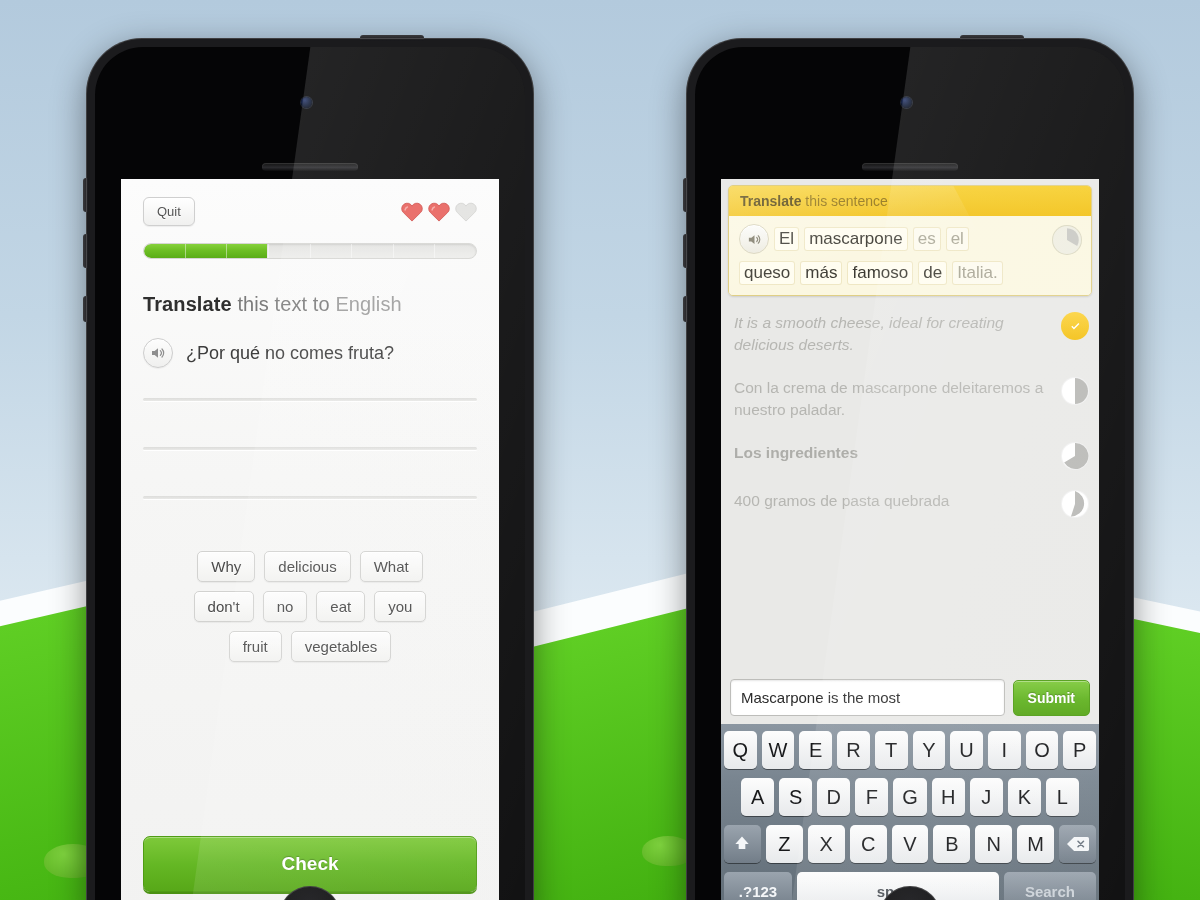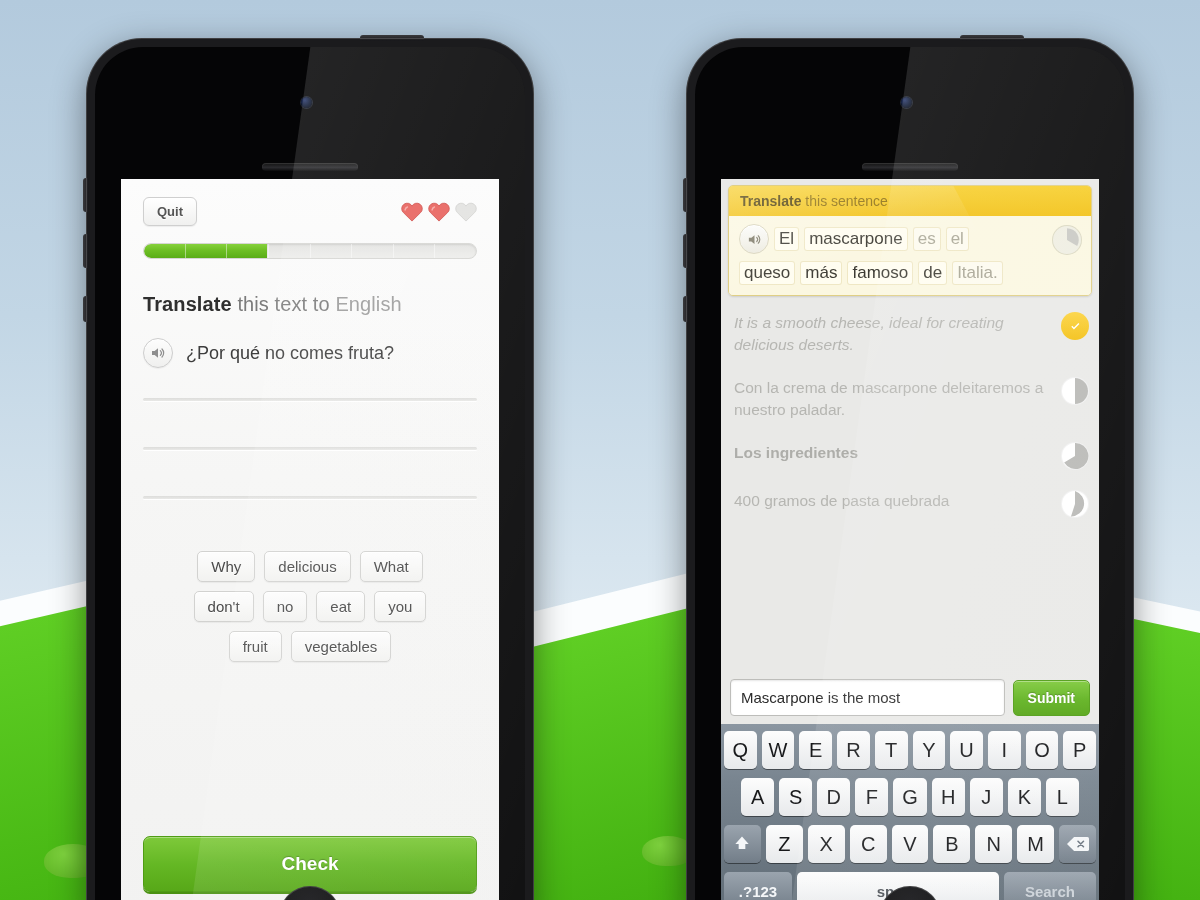--- a/index.html
+++ b/index.html
@@ -116,21 +116,21 @@
 
   
   .app-left {
     position: absolute; inset: 0;
     background: linear-gradient(to bottom,#fcfcfc 0%,#f6f6f5 40%,#f2f2f1 100%);
     padding: 18px 22px 0 22px;
     display: flex; flex-direction: column;
   }
   .topbar { display: flex; align-items: center; justify-content: space-between; }
   .quit-btn {
-    font-size: 13px; font-weight: bold; color: #555;
+    font-size: 13px; font-weight: normal; color: #555;
     padding: 6px 13px; border: 1px solid #cfcfcf; border-radius: 6px;
     background: linear-gradient(to bottom,#fff,#f0f0ef);
     box-shadow: 0 1px 1px rgba(0,0,0,.06), inset 0 1px 0 #fff;
     text-shadow: 0 1px 0 #fff; cursor: pointer;
   }
   .hearts { display: flex; gap: 5px; }
   .heart { width: 22px; height: 20px; position: relative; }
   .heart svg { width: 100%; height: 100%; display: block; }
   .progress {
     margin-top: 17px; height: 16px; border-radius: 8px;

